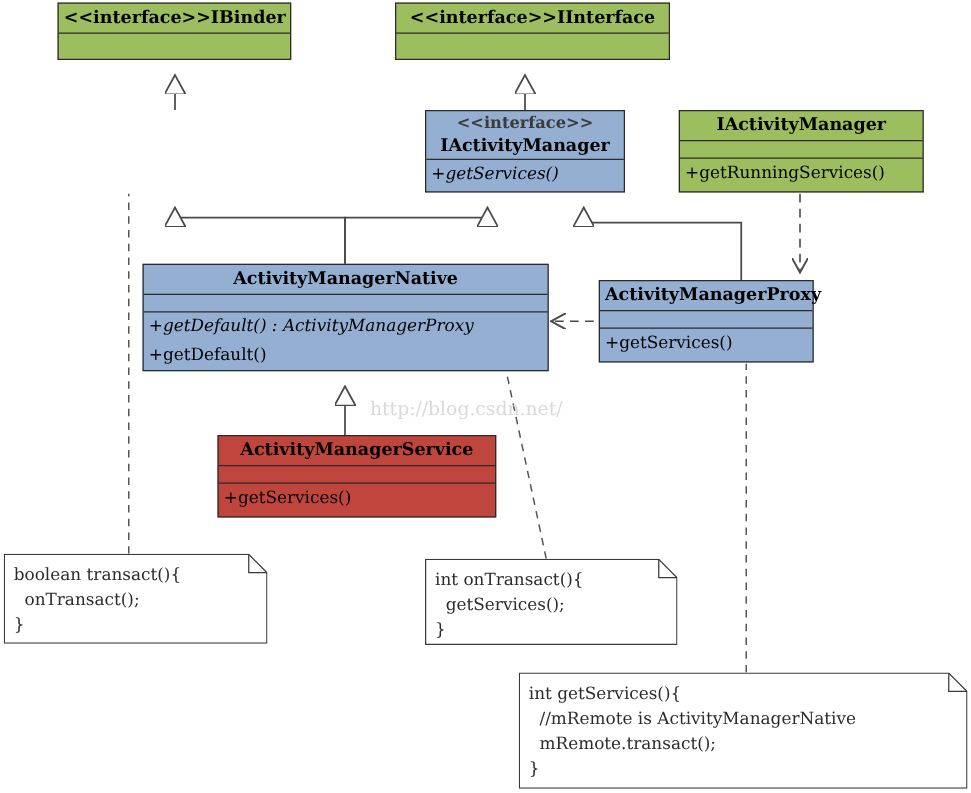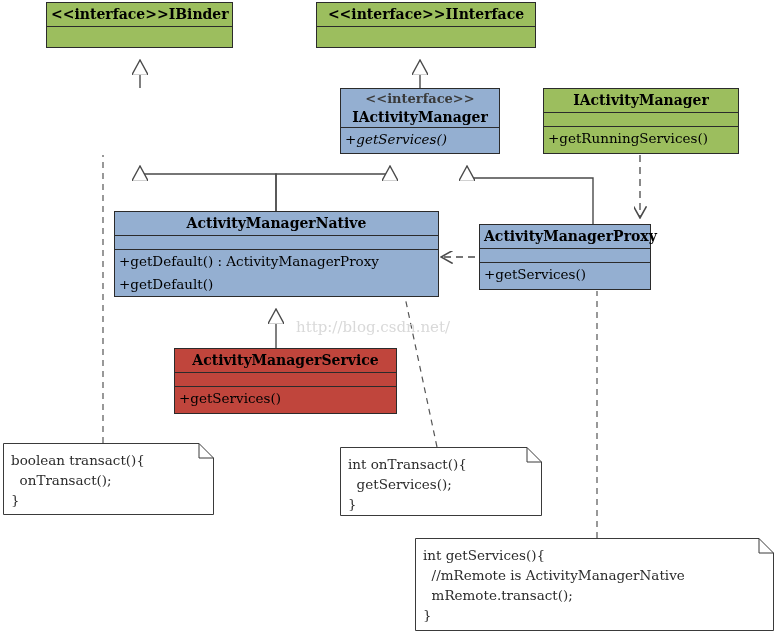--- a/index.html
+++ b/index.html
@@ -179,21 +179,21 @@
 
   <div class="uml-box green" style="left:543px; top:88px; width:196px; height:66px;">
     <div class="compartment title">IActivityManager</div>
     <div class="compartment attrs"></div>
     <div class="compartment member last">+getRunningServices()</div>
   </div>
 
   <div class="uml-box blue" style="left:114px; top:211px; width:325px; height:86px;">
     <div class="compartment title">ActivityManagerNative</div>
     <div class="compartment attrs"></div>
-    <div class="compartment member" style="border-bottom:none;">+getDefault() : ActivityManagerProxy</div>
+    <div class="compartment member" style="border-bottom:none;font-style:italic;">+getDefault() : ActivityManagerProxy</div>
     <div class="compartment member last">+getDefault()</div>
   </div>
 
   <div class="uml-box blue" style="left:479px; top:224px; width:172px; height:66px;">
     <div class="compartment title">ActivityManagerProxy</div>
     <div class="compartment attrs"></div>
     <div class="compartment member last">+getServices()</div>
   </div>
 
   <div class="uml-box red" style="left:174px; top:348px; width:223px; height:66px;">

